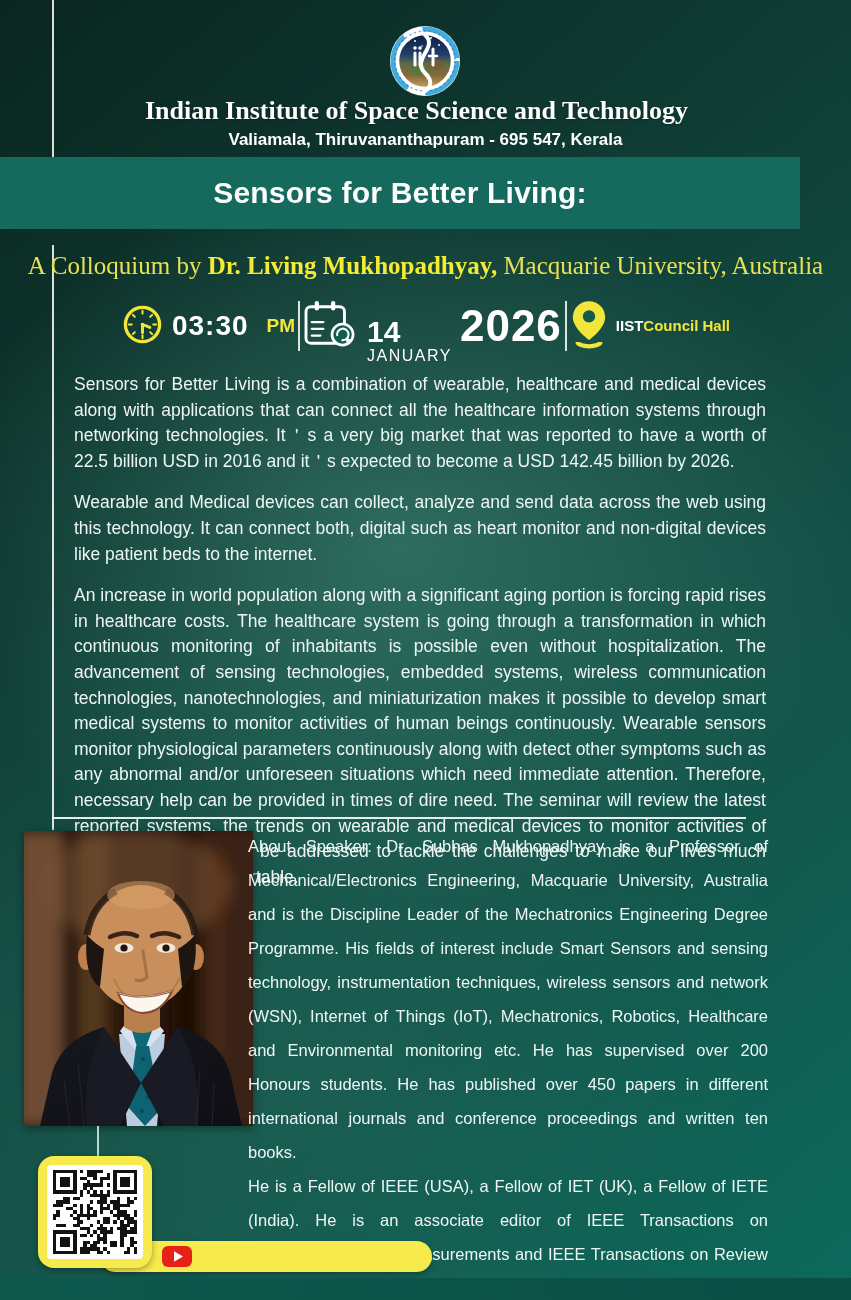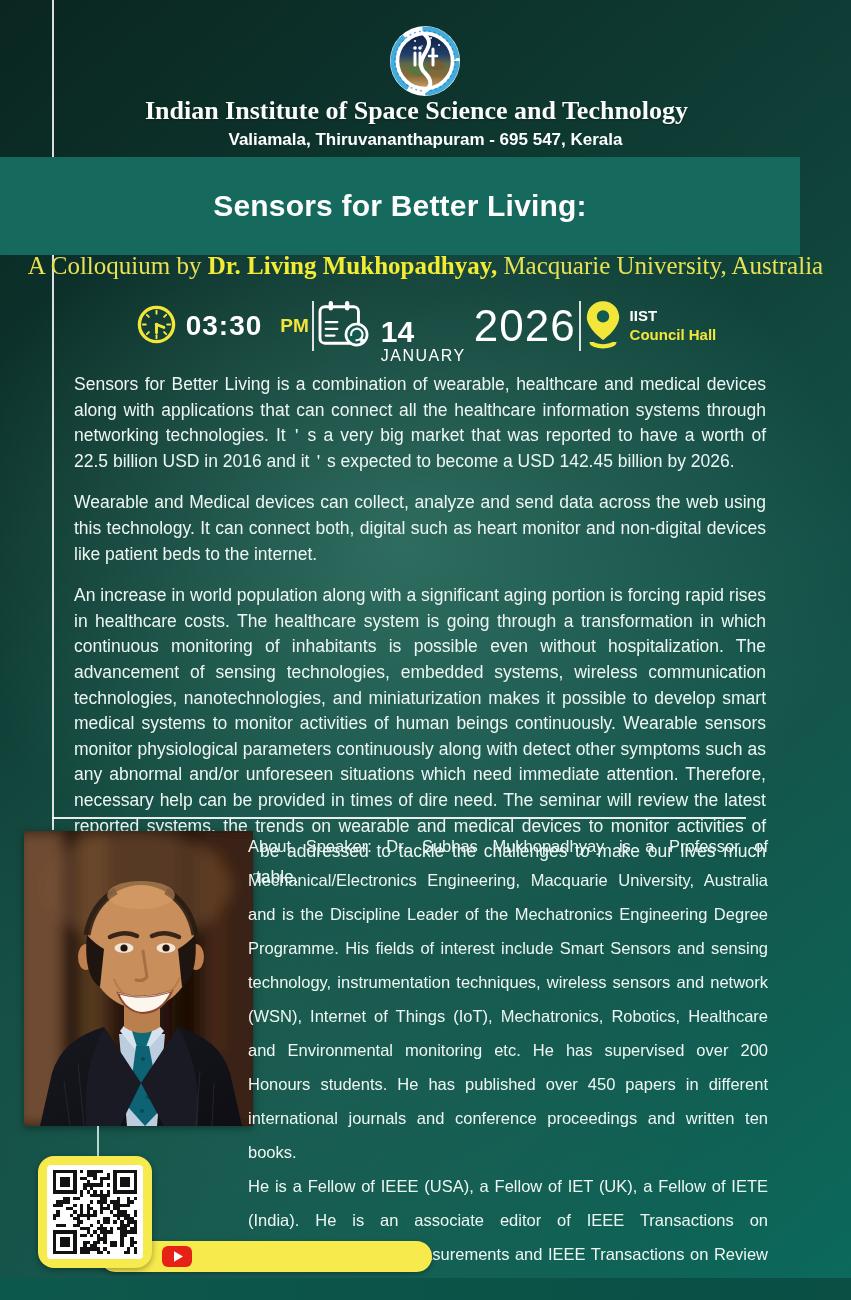--- a/index.html
+++ b/index.html
@@ -18,41 +18,41 @@
 
   
   .logo{position:absolute;left:389px;top:25px;width:72px;height:72px;}
   .institute{position:absolute;left:0;top:96px;width:833px;text-align:center;
     font-family:"Liberation Serif",serif;font-weight:bold;font-size:26px;color:#fdfdfb;
     text-shadow:0 1px 2px rgba(0,0,0,0.35);}
   .address{position:absolute;left:0;top:130px;width:851px;text-align:center;
     font-weight:bold;font-size:17px;color:#ffffff;}
 
   
-  .banner{position:absolute;left:0;top:157px;width:800px;height:98px;background:#16695d;
+  .banner{position:absolute;left:0;top:157px;width:800px;height:72px;background:#16695d;
     display:flex;flex-direction:column;justify-content:center;text-align:center;}
   .banner .t{font-weight:bold;font-size:30px;line-height:38px;color:#fdfdfd;letter-spacing:0.2px;}
 
   
   .colloquium{position:absolute;left:0;top:252px;width:851px;text-align:center;
     font-family:"Liberation Serif",serif;font-size:25px;color:#e9e154;}
   .colloquium .speaker{font-weight:bold;color:#f4ec33;}
 
   
   .event-row{position:absolute;left:0;top:296px;width:851px;height:60px;
     display:flex;justify-content:center;align-items:center;gap:3px;}
   .event-group{display:flex;align-items:center;gap:8px;}
   .divider{width:2px;height:50px;background:rgba(255,255,255,0.85);}
   .time-txt{font-weight:bold;font-size:28px;color:#fff;letter-spacing:1px;}
   .meridiem{font-weight:bold;font-size:19px;color:#f2e63a;margin-left:10px;}
   .daystack{display:flex;flex-direction:column;align-items:flex-start;line-height:1;margin-top:28px;}
   .day{font-weight:bold;font-size:30px;color:#fff;}
   .month{font-size:16px;color:#fff;letter-spacing:1.5px;margin-top:1px;}
-  .year{font-weight:normal;font-size:44px;color:#fff;letter-spacing:1px;}
-  .venuestack{display:flex;flex-direction:column;line-height:1.25;}
+  .year{font-weight:bold;font-size:44px;color:#fff;letter-spacing:1px;}
+  .venuestack{display:flex;flex-direction:row;line-height:1.25;}
   .venue1{font-weight:bold;font-size:15px;color:#fff;}
   .venue2{font-weight:bold;font-size:15px;color:#f2e63a;}
 
   
   .abstract{position:absolute;left:58px;top:356px;width:724px;color:#eef6f3;
     font-size:17.5px;line-height:25.6px;text-align:justify;}
   .abstract p{margin:16px;}
 
   .hline{position:absolute;left:52px;top:817px;width:694px;height:2px;background:rgba(255,255,255,0.9);}
 

